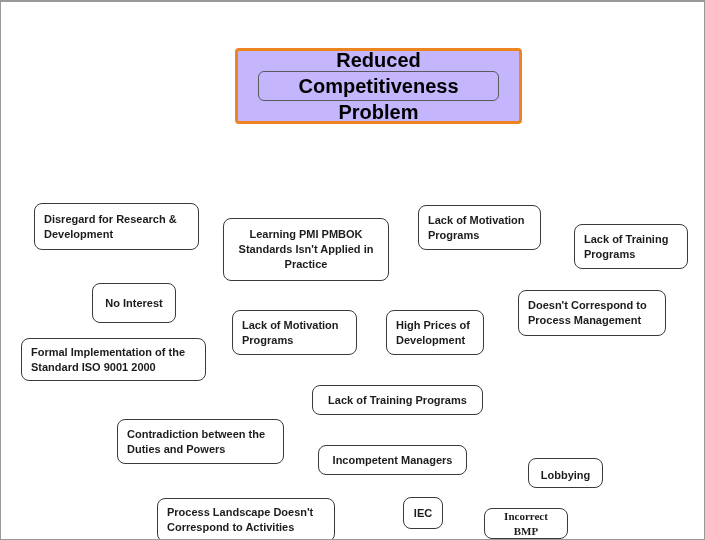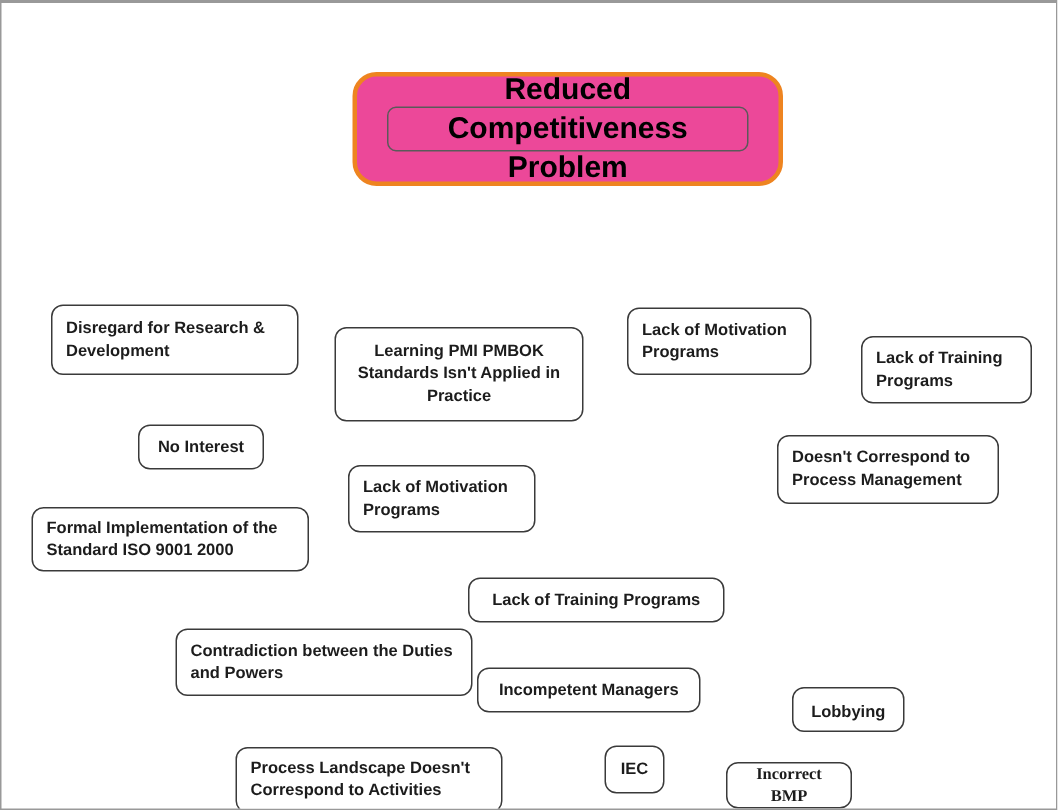--- a/index.html
+++ b/index.html
@@ -26,23 +26,23 @@
     font-weight:bold;
     line-height:15px;
     color:#1c1c1c;
     text-align:left;
     margin-top:45px;
   }
   .node.center{justify-content:center;text-align:center;}
   .title-outer{
     position:absolute;
     box-sizing:border-box;
-    background:#ec4899;
+    background:#c4b5fd;
     border:3px solid #EE8420;
-    border-radius:16px;
+    border-radius:4px;
     padding:20px;
   }
   .title-inner{
     width:100%;height:100%;
     box-sizing:border-box;
     border:1px solid #5a5a5a;
     border-radius:6px;
     display:flex;
     align-items:center;
     justify-content:center;
@@ -74,43 +74,46 @@
   </div>
 
   <div class="node" style="left:417px;top:158px;width:123px;height:45px;">
     <span>Lack of Motivation Programs</span>
   </div>
 
   <div class="node" style="left:573px;top:177px;width:114px;height:45px;">
     <span>Lack of Training Programs</span>
   </div>
 
-  <div class="node center" style="left:91px;top:236px;width:84px;height:30px;">
+  <div class="node center" style="left:91px;top:236px;width:84px;height:40px;">
     <span>No Interest</span>
   </div>
 
   <div class="node" style="left:231px;top:263px;width:125px;height:45px;">
     <span>Lack of Motivation Programs</span>
   </div>
 
+  <div class="node" style="left:385px;top:263px;width:98px;height:45px;">
+    <span>High Prices of Development</span>
+  </div>
 
   <div class="node" style="left:517px;top:243px;width:148px;height:46px;">
     <span>Doesn't Correspond to Process Management</span>
   </div>
 
   <div class="node" style="left:20px;top:291px;width:185px;height:43px;">
     <span>Formal Implementation of the Standard ISO 9001 2000</span>
   </div>
 
   <div class="node center" style="left:311px;top:338px;width:171px;height:30px;">
     <span>Lack of Training Programs</span>
   </div>
 
 
-  <div class="node" style="left:116px;top:372px;width:198px;height:45px;">
+  <div class="node" style="left:116px;top:372px;width:167px;height:45px;">
     <span>Contradiction between the Duties and Powers</span>
   </div>
 
   <div class="node center" style="left:317px;top:398px;width:149px;height:30px;text-align:center;">
     <span>Incompetent Managers</span>
   </div>
 
   <div class="node center" style="left:527px;top:411px;width:75px;height:30px;align-items:flex-end;">
     <span>Lobbying</span>
   </div>

